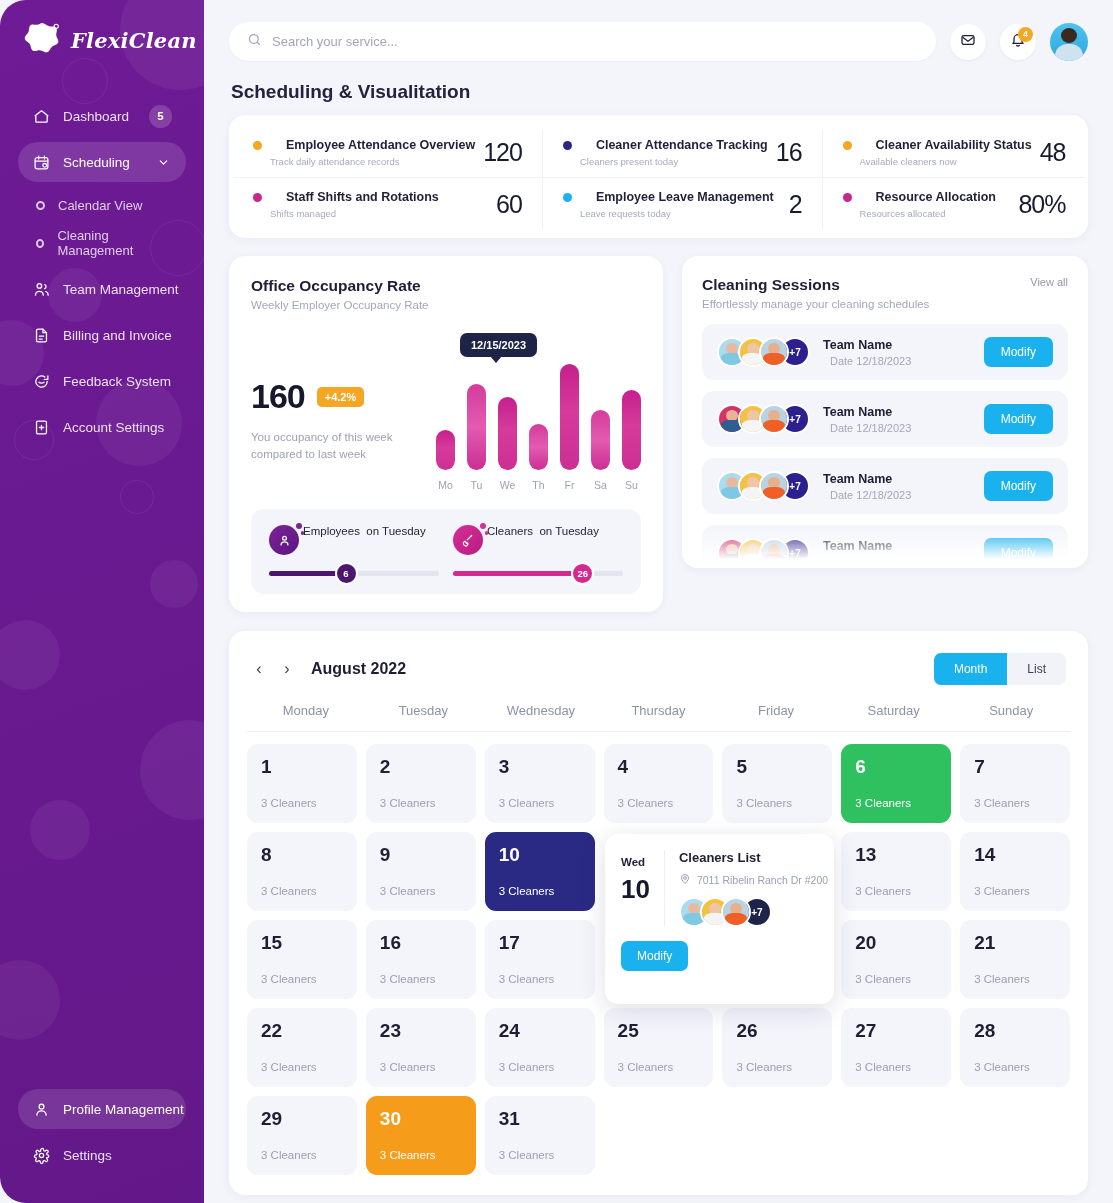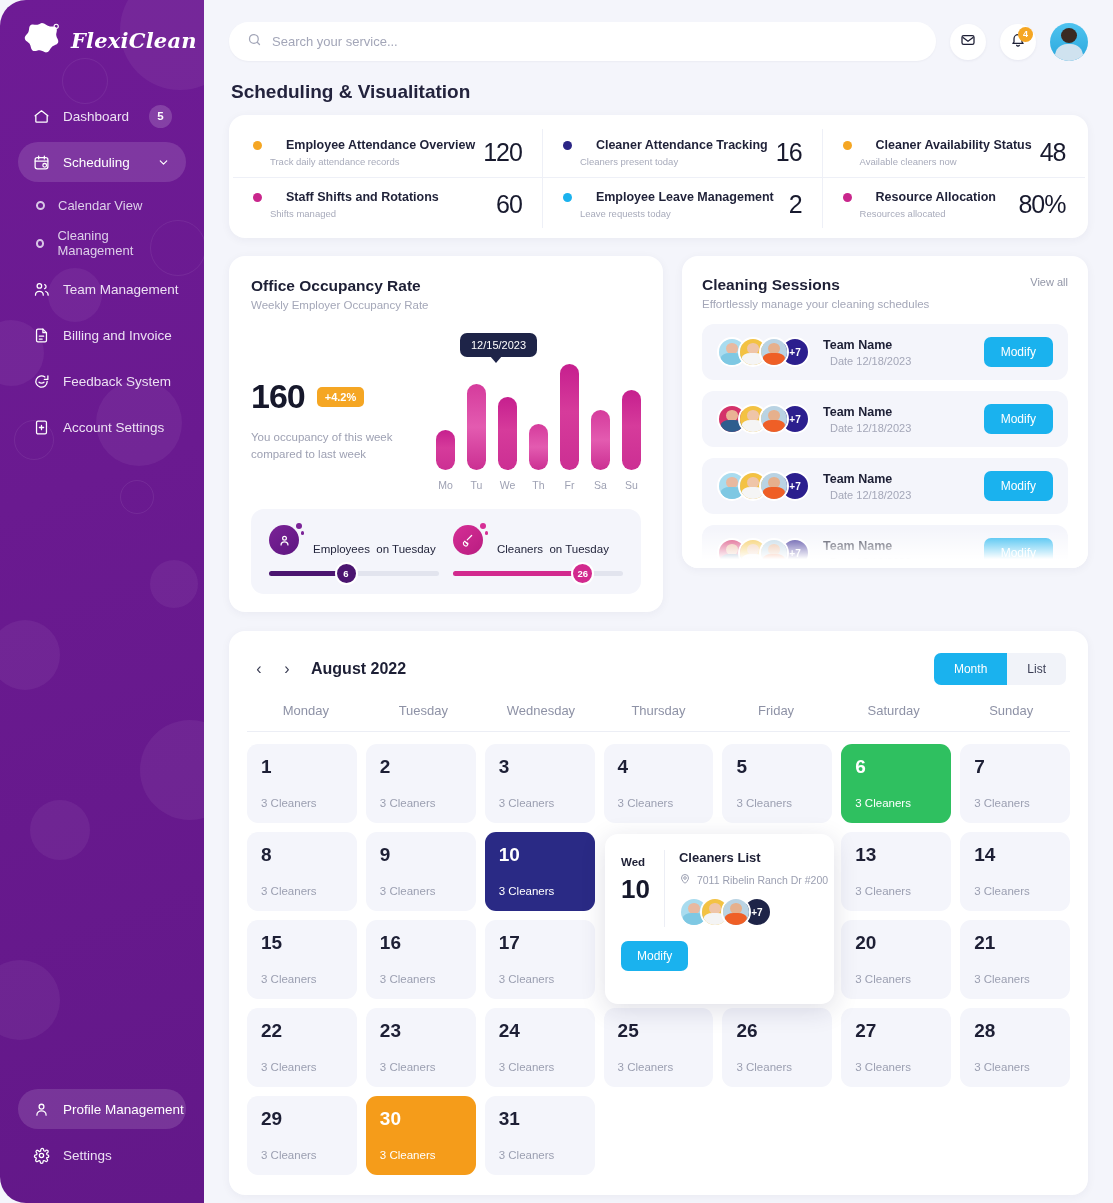--- a/index.html
+++ b/index.html
@@ -113,32 +113,32 @@
   .occ-body { display:flex; margin-top: 22px; }
   .occ-left { width: 185px; padding-top: 44px; }
   .big-row { display:flex; align-items:center; gap: 12px; }
   .big-num { font-size: 34px; font-weight: bold; color:#16182b; letter-spacing:-1px;}
   .pill-orange { background:#f5a623; color:#fff; font-size: 11px; font-weight:bold; border-radius: 5px; padding: 4px 8px; }
   .occ-note { font-size: 11.5px; color:#9ea1b3; line-height: 1.45; margin-top: 13px; }
 
   .chart { flex: 1; position: relative; padding-top: 8px; }
   .tooltip {
     position:absolute; left: 24px; top: 0; background:#1e2448; color:#fff;
-    font-size: 11px; border-radius: 7px; padding: 6px 11px; font-weight: 400;
+    font-size: 11px; border-radius: 7px; padding: 6px 11px; font-weight: 700;
   }
   .tooltip::after{ content:""; position:absolute; bottom:-6px; left:30px; border-left:6px solid transparent; border-right:6px solid transparent; border-top:7px solid #1e2448;}
   .bars { display:flex; align-items:flex-end; justify-content:space-between; height: 112px; margin-top: 38px; }
   .bar-wrap { width: 19px; display:flex; flex-direction:column; align-items:center; }
   .bar { width: 19px; border-radius: 10px; background: linear-gradient(180deg,#c61f8e 0%,#d63b9b 45%,#cc2f93 100%); }
   .bar.light { background: linear-gradient(180deg,#d53b9c 0%,#e35bb0 50%,#cb2f92 100%); }
   .bar-lbl { font-size: 10.5px; color:#9ea1b3; margin-top: 9px; }
 
   .slider-box { background:#f4f5fb; border-radius: 13px; margin-top: 18px; padding: 16px 18px 18px 18px; display:flex; gap: 14px; }
   .slider-unit { flex: 1; }
-  .slider-head { display:flex; align-items:flex-end; gap: 14px; }
+  .slider-head { display:flex; align-items:flex-start; gap: 4px; }
   .slider-ico { width: 30px; height: 30px; border-radius: 50%; display:flex; align-items:center; justify-content:center; position: relative; }
   .slider-ico.purple { background: linear-gradient(140deg,#7b2397,#5d1580); }
   .slider-ico.pink { background: linear-gradient(140deg,#d62f96,#b81c80); }
   .slider-ico .b1 { position:absolute; right:-3px; top:-2px; width:6px; height:6px; border-radius:50%; }
   .slider-ico .b2 { position:absolute; right:-5px; top:6px; width:3.5px; height:3.5px; border-radius:50%; }
   .slider-ico.purple .b1,.slider-ico.purple .b2 { background:#7b2397; }
   .slider-ico.pink .b1,.slider-ico.pink .b2 { background:#d62f96; }
   .slider-label { font-size: 11.5px; color:#23253c; font-weight: bold; }
   .slider-label span { font-weight: normal; color:#23253c; }
   .track { height: 5px; background:#e2e4ee; border-radius: 3px; margin-top: 16px; position: relative; }

